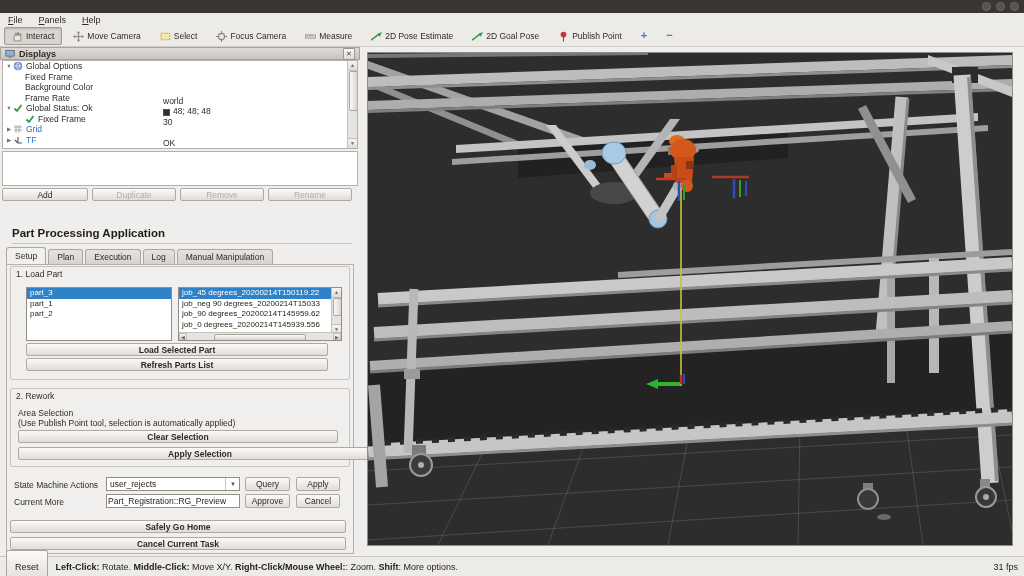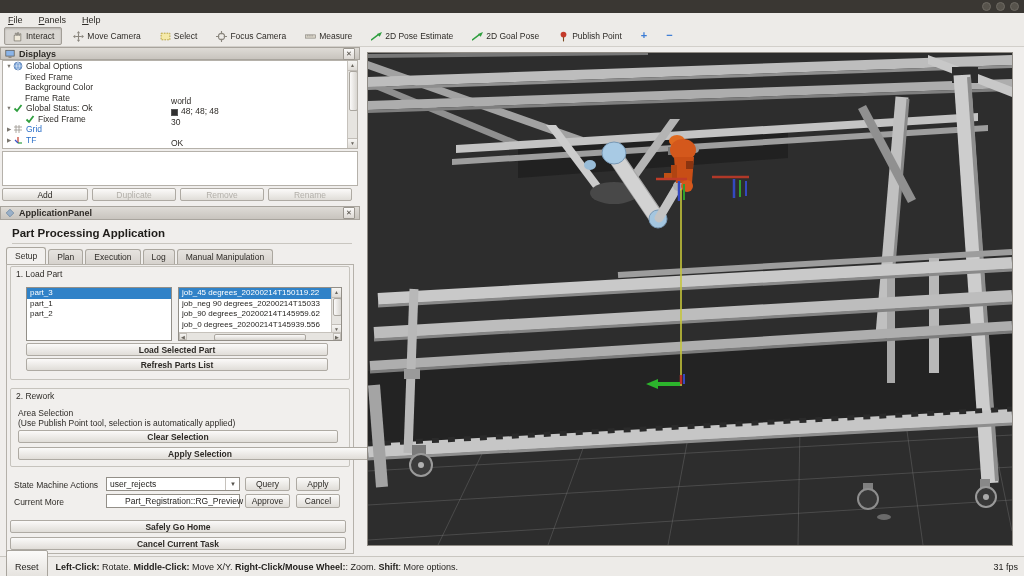--- a/index.html
+++ b/index.html
@@ -34,21 +34,21 @@
   .hdricon svg{display:block;width:10px;height:10px;}
   
   .tree{position:absolute;left:2px;top:60px;width:356px;height:89px;background:#fff;
     border:1px solid #b5b1aa;box-sizing:border-box;overflow:hidden;}
   .trow{position:relative;display:flex;align-items:center;height:10.5px;font-size:8.5px;color:#2e2b27;}
   .texp{width:8px;font-size:5.5px;color:#7a766f;text-align:center;flex:0 0 auto;}
   .ticon{width:10px;height:10px;margin-right:3px;flex:0 0 auto;}
   .ticon svg{display:block;width:10px;height:10px;}
   .tlabel{white-space:nowrap;}
   .trow.blue .tlabel{color:#2a6fc8;}
-  .tval{position:absolute;left:168px;display:flex;align-items:flex-end;gap:3px;font-size:8.5px;color:#2e2b27;margin-top:48px;}
+  .tval{position:absolute;left:160px;display:flex;align-items:flex-end;gap:3px;font-size:8.5px;color:#2e2b27;margin-top:48px;}
   .swatch{width:7px;height:7px;border:1px solid #555;box-sizing:border-box;display:inline-block;}
   .cb{width:8px;height:8px;border:1px solid #8a867f;background:#fff;font-size:8px;line-height:7px;
     text-align:center;color:#2a6fc8;display:inline-block;box-sizing:border-box;}
   .vscroll{position:absolute;right:0;top:0;width:10px;height:100%;background:#e6e4e0;border-left:1px solid #c6c2bc;box-sizing:border-box;}
   .sarrow{height:9px;font-size:5px;text-align:center;color:#6a665f;line-height:9px;background:linear-gradient(#f6f5f3,#dedbd6);border-bottom:1px solid #c2beb8;}
   .sarrow.bottom{position:absolute;bottom:0;width:100%;border-top:1px solid #c2beb8;border-bottom:none;}
   .sthumb{position:absolute;top:10px;left:1px;width:7px;height:38px;background:linear-gradient(90deg,#fbfaf9,#d8d5d0);border:1px solid #aaa69f;border-radius:2px;}
   .descbox{position:absolute;left:2px;top:151px;width:356px;height:35px;background:#fff;border:1px solid #b5b1aa;box-sizing:border-box;}
   
   .pbtn{position:absolute;background:linear-gradient(#fbfaf9,#e0ddd8);border:1px solid #aeaaa3;border-radius:2px;
@@ -69,21 +69,21 @@
   .litem{height:10.5px;line-height:10.5px;padding:0 3px;white-space:nowrap;color:#1f1d1a;}
   .litem.selected{background:#3082c8;color:#fff;}
   .hscroll{position:absolute;left:0;bottom:0;width:100%;height:8px;background:#e6e4e0;border-top:1px solid #c6c2bc;box-sizing:border-box;display:flex;justify-content:space-between;}
   .hscroll .ha{width:8px;font-size:5px;line-height:7px;text-align:center;color:#6a665f;background:linear-gradient(#f6f5f3,#dedbd6);border:1px solid #c2beb8;box-sizing:border-box;}
   .hthumb{margin-top:1px;width:90px;height:5px;background:linear-gradient(#fbfaf9,#d8d5d0);border:1px solid #aaa69f;border-radius:2px;}
   .smlabel{position:absolute;font-size:8.5px;color:#2e2b27;}
   .combo{position:absolute;background:#fff;border:1px solid #938f88;font-size:8.5px;color:#1f1d1a;
     display:flex;align-items:center;padding:0 3px;box-sizing:border-box;}
   .carr{margin-left:auto;font-size:6px;color:#55524c;border-left:1px solid #c6c2bc;padding-left:4px;height:100%;display:flex;align-items:center;}
   .tfield{position:absolute;background:#fff;border:1px solid #938f88;font-size:8.5px;color:#1f1d1a;
-    display:flex;align-items:center;padding:0 18px;box-sizing:border-box;}
+    display:flex;align-items:center;padding:0 1px;box-sizing:border-box;}
   
   .statusbar{position:absolute;top:556px;left:0;width:1024px;height:20px;background:#edebe8;border-top:1px solid #c9c6c0;
     font-size:9px;display:flex;align-items:center;gap:8px;padding:0 6px;color:#1f1d1a;box-sizing:border-box;}
   .reset-btn{border:1px solid #a8a49d;background:linear-gradient(#fbfaf9,#e0ddd8);padding:11px 8px;border-radius:2px;font-size:9px;}
   .helptext b{font-weight:bold;}
   .fps{margin-left:auto;font-size:9px;}
   
   .viewport{position:absolute;left:367px;top:52px;width:646px;height:494px;background:#2d2d2d;
     border:1px solid #8f8b85;box-sizing:border-box;}
   .viewport svg{display:block;}
@@ -294,29 +294,20 @@
 
   <div class="descbox"></div>
 
   <div id="displays-buttons">
       <div class="pbtn" style="left: 2px; top: 188px; width: 86px; height: 13px;">Add</div>
       <div class="pbtn disabled" style="left: 92px; top: 188px; width: 84px; height: 13px;">Duplicate</div>
       <div class="pbtn disabled" style="left: 180px; top: 188px; width: 84px; height: 13px;">Remove</div>
       <div class="pbtn disabled" style="left: 268px; top: 188px; width: 84px; height: 13px;">Rename</div>
     </div>
 
-  <div class="panelhdr" style="left:0;top:206px;width:360px;height:14px;">
-    <span class="hdricon">
-      <svg viewBox="0 0 10 10">
-          <rect x="2.3" y="2.3" width="5.4" height="5.4" fill="#9ab0c8" stroke="#5a7a9a" stroke-width="0.6" transform="rotate(45 5 5)"></rect>
-        </svg>
-    </span>
-    <span>ApplicationPanel</span>
-    <span class="closebox">✕</span>
-  </div>
 
   <div class="appheading">Part Processing Application</div>
 
   <div class="tabbar" id="tabbar">
       <div class="tab active">Setup</div>
       <div class="tab">Plan</div>
       <div class="tab">Execution</div>
       <div class="tab">Log</div>
       <div class="tab">Manual Manipulation</div>
     </div>

